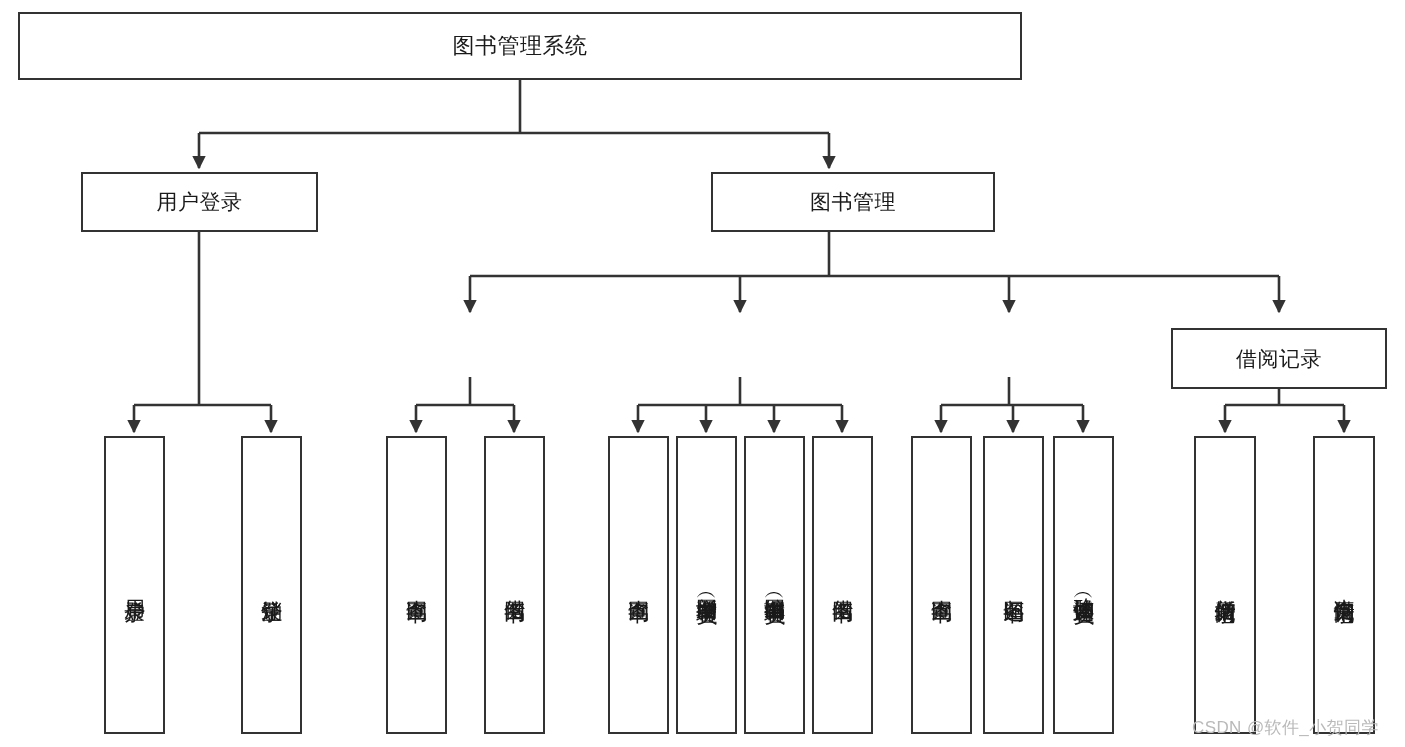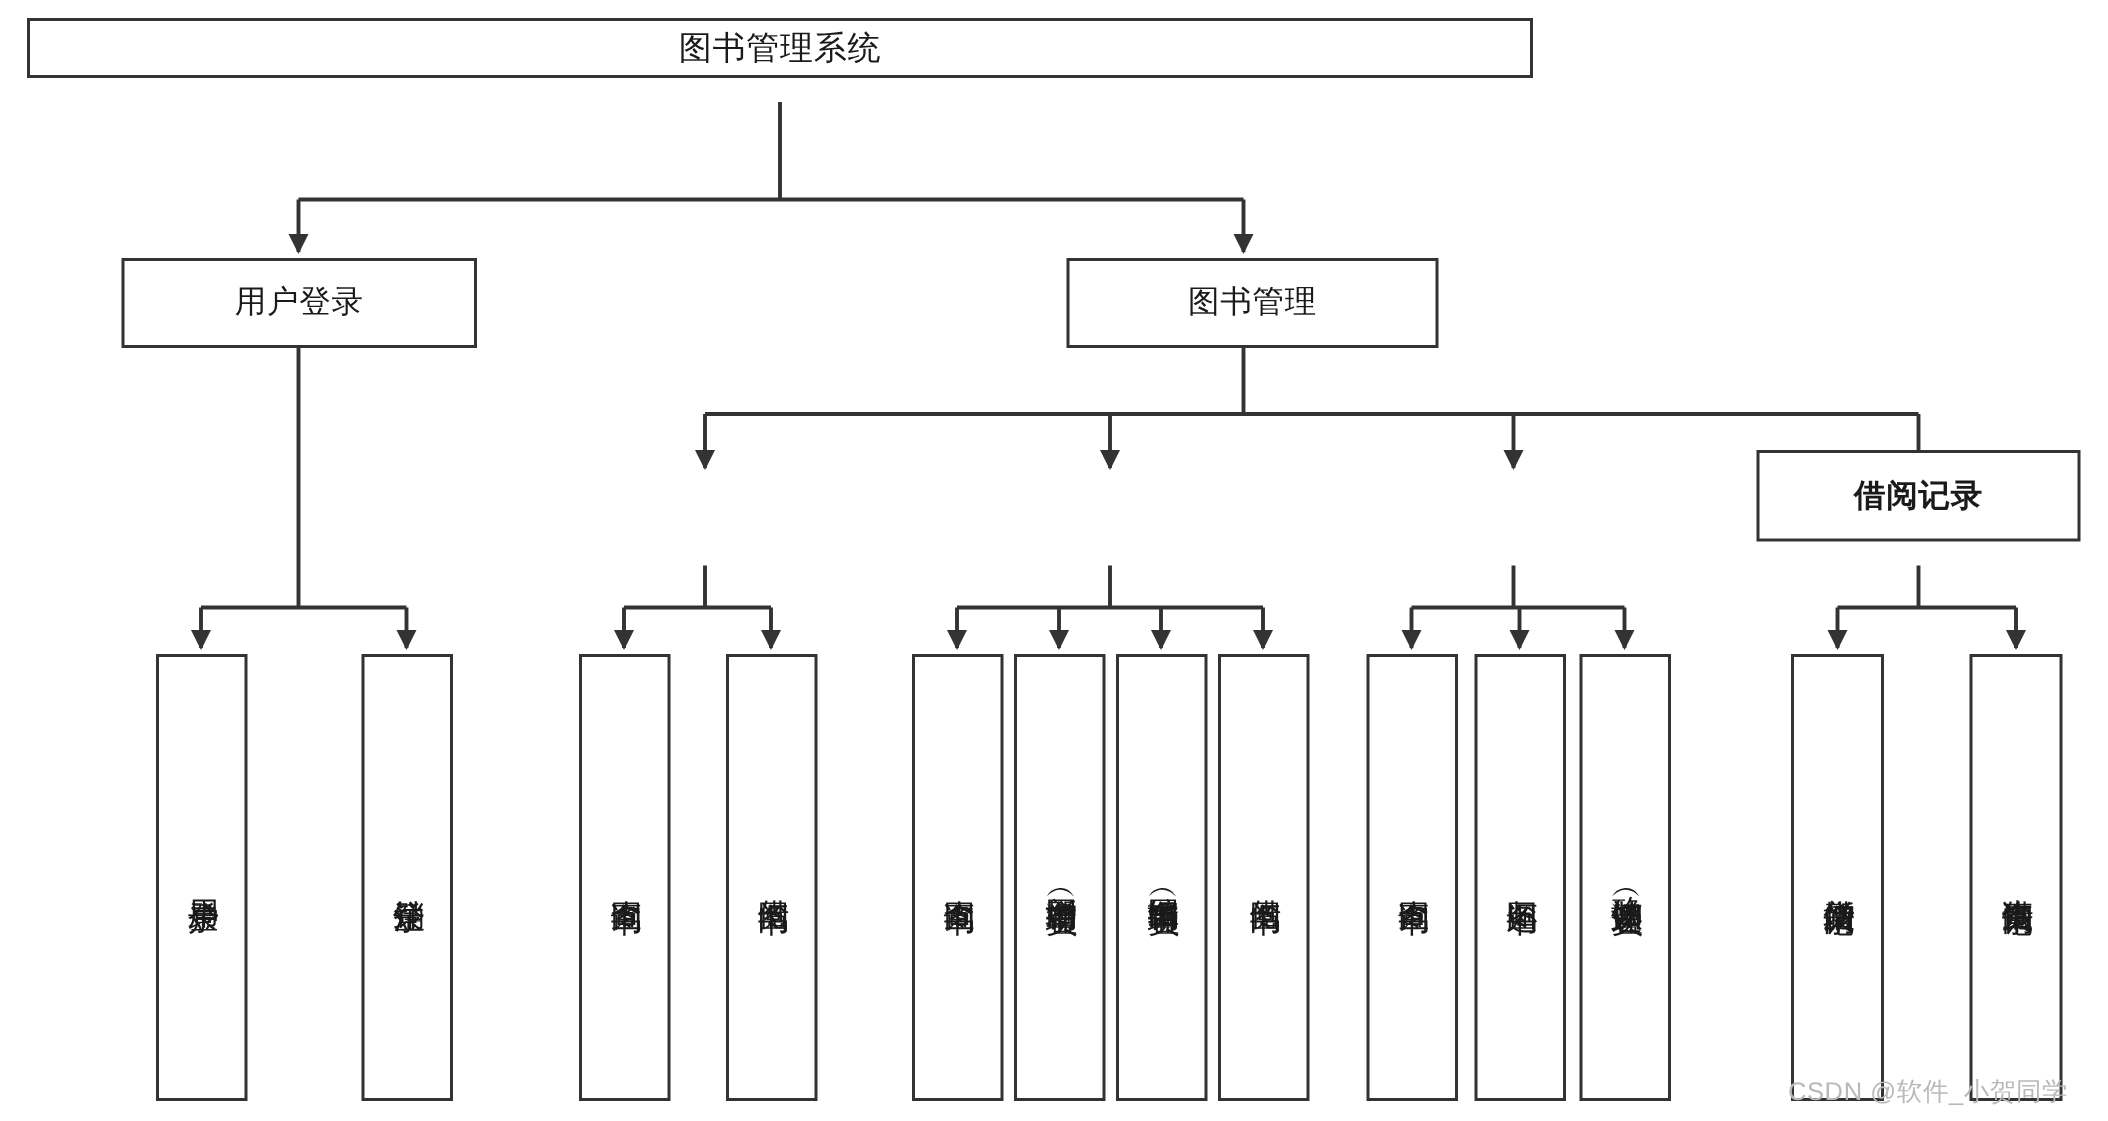--- a/index.html
+++ b/index.html
@@ -114,32 +114,32 @@
       <path d="M 1013 405 L 1013 432" marker-end="url(#arrow)"></path>
       <path d="M 1083 405 L 1083 432" marker-end="url(#arrow)"></path>
 
       <path d="M 1279 377 L 1279 405"></path>
       <path d="M 1225 405 L 1344 405"></path>
       <path d="M 1225 405 L 1225 432" marker-end="url(#arrow)"></path>
       <path d="M 1344 405 L 1344 432" marker-end="url(#arrow)"></path>
     </g>
   </svg>
 
-  <div class="node horiz root" style="left:18px; top:12px; width:1004px; height:40px;">
+  <div class="node horiz root" style="left:18px; top:12px; width:1004px; height:68px;">
     <span class="node-label">图书管理系统</span>
   </div>
 
   <div class="node horiz" style="left:81px; top:172px; width:237px; height:60px;">
     <span class="node-label">用户登录</span>
   </div>
-  <div class="node horiz" style="left:711px; top:172px; width:248px; height:60px;">
+  <div class="node horiz" style="left:711px; top:172px; width:284px; height:60px;">
     <span class="node-label">图书管理</span>
   </div>
 
-  <div class="node horiz" style="left:1171px; top:300px; width:216px; height:61px;font-weight:bold;">
+  <div class="node horiz" style="left:1171px; top:328px; width:216px; height:61px;">
     <span class="node-label">借阅记录</span>
   </div>
 
   <div class="node vert" style="left:104px; top:436px; width:61px; height:298px;">
     <span class="node-label">用户登录</span>
   </div>
   <div class="node vert" style="left:241px; top:436px; width:61px; height:298px;">
     <span class="node-label">注销登录</span>
   </div>
   <div class="node vert" style="left:386px; top:436px; width:61px; height:298px;">

